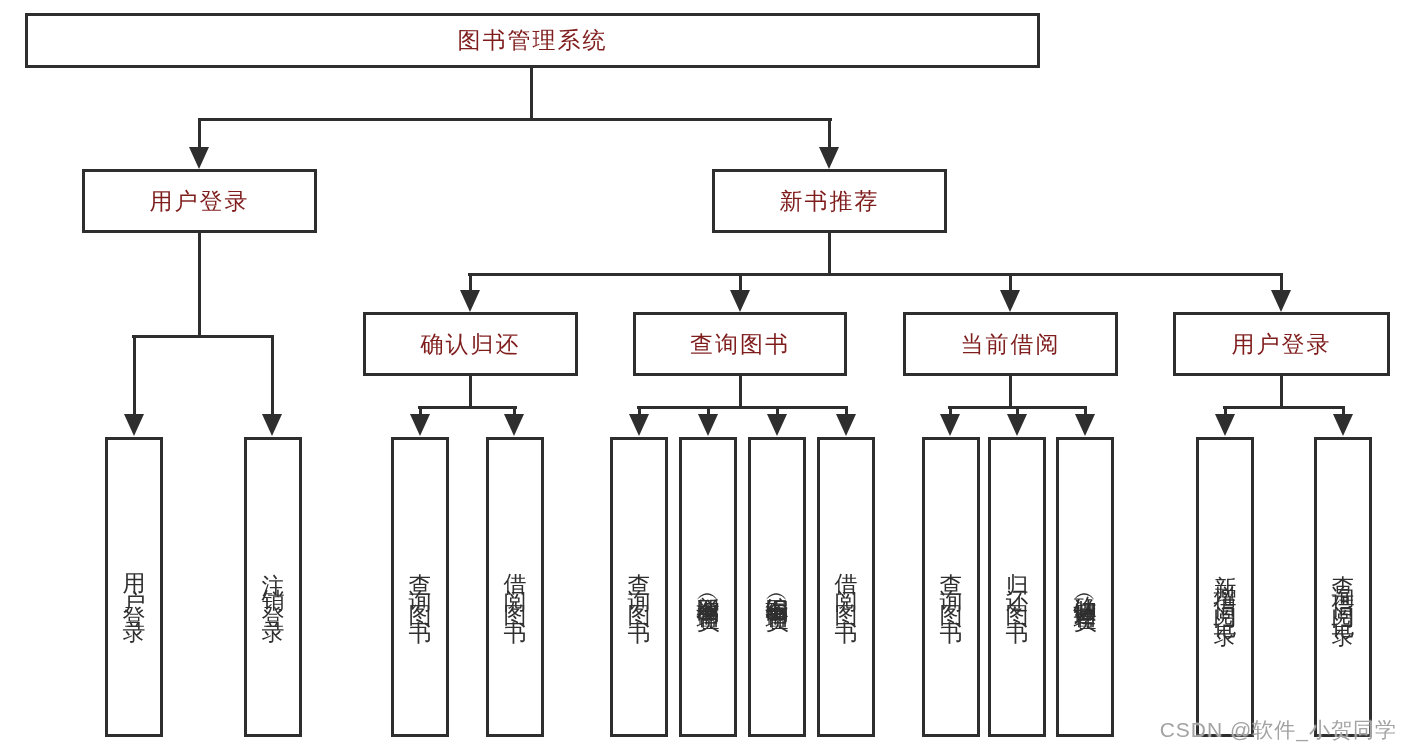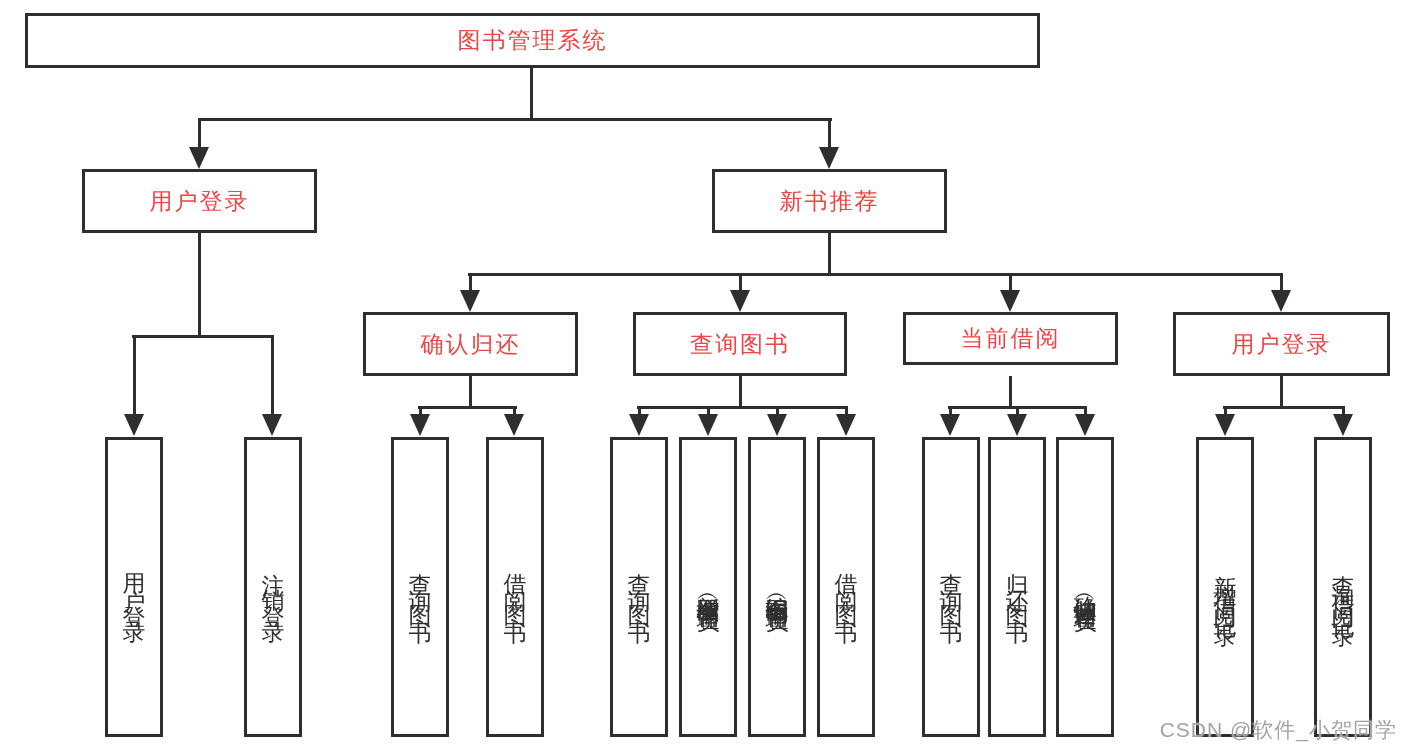--- a/index.html
+++ b/index.html
@@ -13,21 +13,21 @@
   }
   .box {
     position: absolute;
     box-sizing: border-box;
     background: #ffffff;
     border: 3px solid #2e2e2e;
     display: flex;
     align-items: center;
     justify-content: center;
     font-size: 23px;
-    color: #ef4444;
+    color: #7f1d1d;
     letter-spacing: 2px;
     white-space: nowrap;
   }
   .vbox {
     position: absolute;
     box-sizing: border-box;
     top: 437px;
     height: 300px;
     width: 58px;
     background: #ffffff;
@@ -98,21 +98,21 @@
   <div class="arrow" style="left:460px; top:290px;"></div>
   <div class="vline" style="left:739px; top:273px; height:20px;"></div>
   <div class="arrow" style="left:730px; top:290px;"></div>
   <div class="vline" style="left:1009px; top:273px; height:20px;"></div>
   <div class="arrow" style="left:1000px; top:290px;"></div>
   <div class="vline" style="left:1280px; top:273px; height:20px;"></div>
   <div class="arrow" style="left:1271px; top:290px;"></div>
 
   <div class="box" style="left:363px; top:312px; width:215px; height:64px;">确认归还</div>
   <div class="box" style="left:633px; top:312px; width:214px; height:64px;">查询图书</div>
-  <div class="box" style="left:903px; top:312px; width:215px; height:53px;">当前借阅</div>
+  <div class="box" style="left:903px; top:312px; width:215px; height:64px;">当前借阅</div>
   <div class="box" style="left:1173px; top:312px; width:217px; height:64px;">用户登录</div>
 
   <div class="vline" style="left:469px; top:376px; height:33px;"></div>
   <div class="hline" style="left:418px; top:406px; width:99px;"></div>
   <div class="vline" style="left:419px; top:406px; height:12px;"></div>
   <div class="arrow" style="left:410px; top:414px;"></div>
   <div class="vline" style="left:513px; top:406px; height:12px;"></div>
   <div class="arrow" style="left:504px; top:414px;"></div>
 
   <div class="vline" style="left:739px; top:376px; height:33px;"></div>

